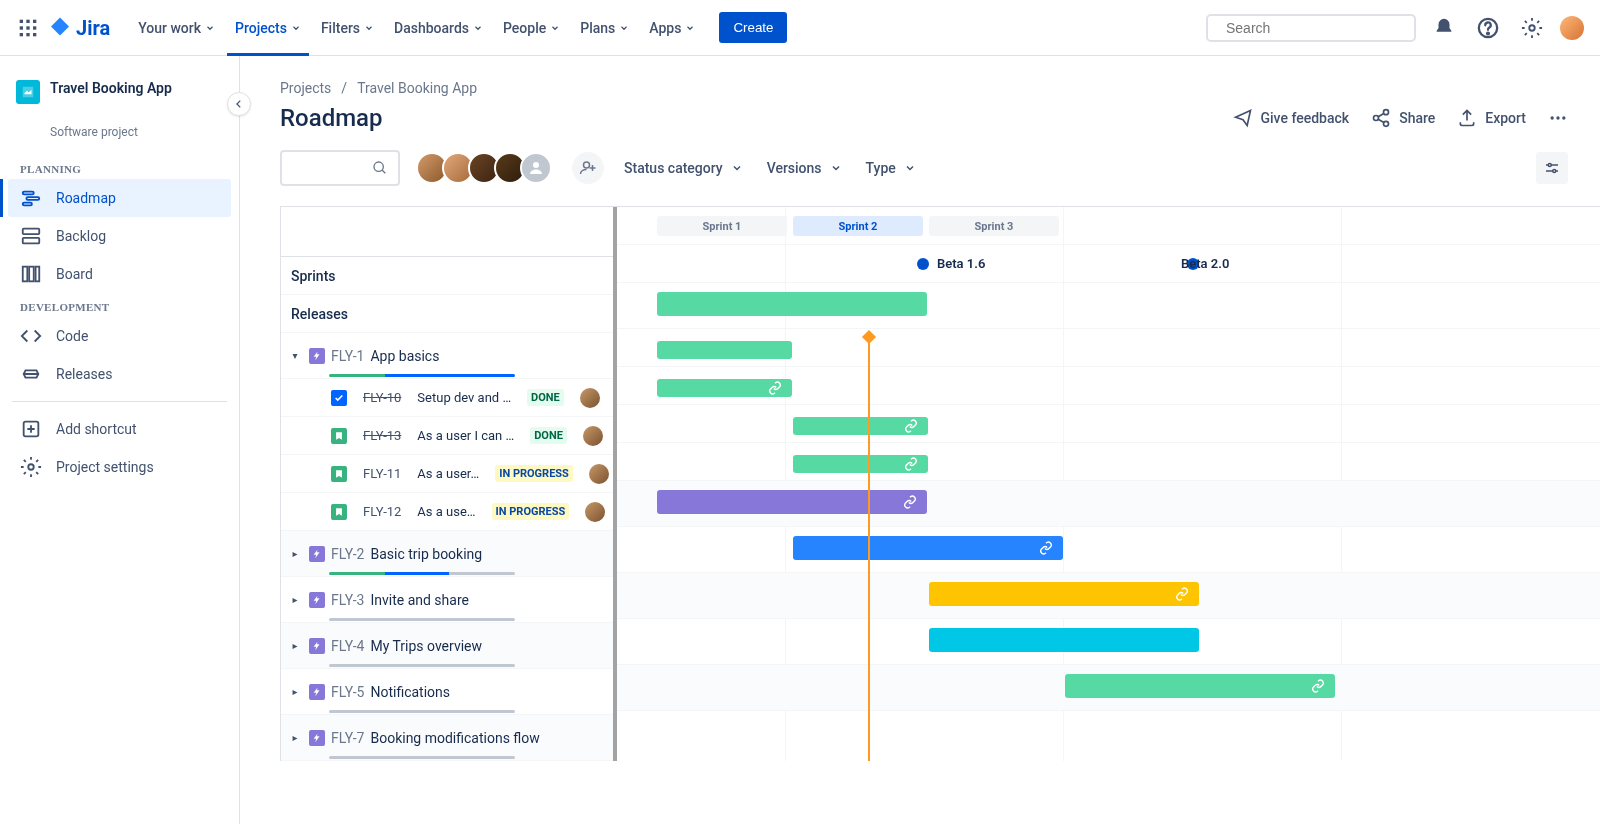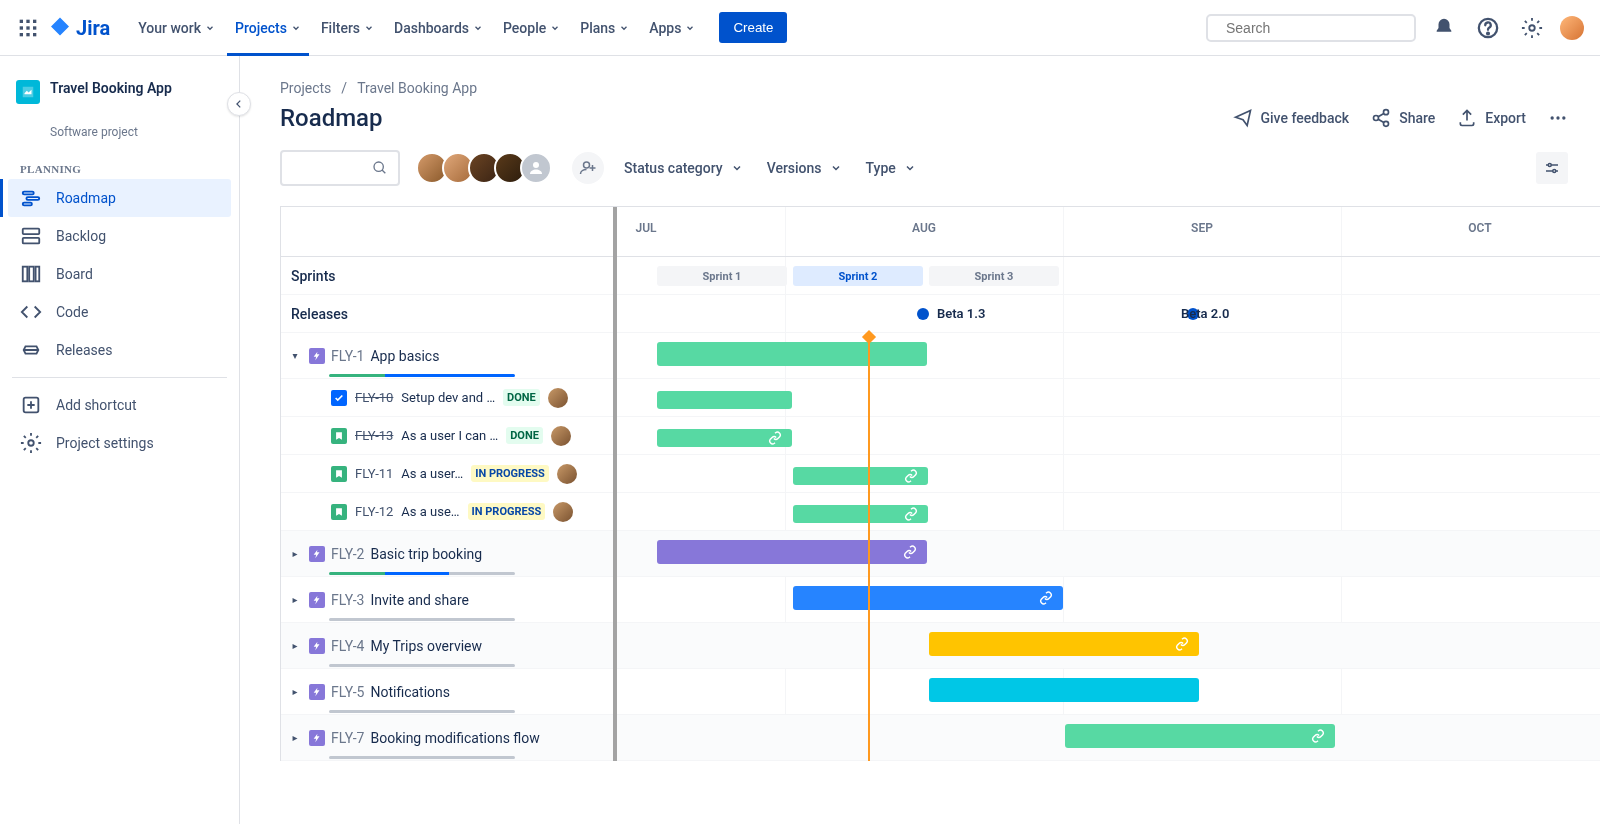--- a/index.html
+++ b/index.html
@@ -69,21 +69,21 @@
 .row.h46 { height: 46px; }
 .row-label { padding-left: 10px; font-weight: 500; font-size: 14px; }
 .epic-row { padding-left: 6px; gap: 6px; }
 .epic-row .caret { width: 16px; text-align: center; cursor: pointer; color: #42526E; font-size: 10px; }
 .epic-icon { width: 16px; height: 16px; background: #8777D9; border-radius: 2px; display: flex; align-items: center; justify-content: center; }
 .epic-key { color: #6B778C; font-size: 14px; }
 .epic-title { font-size: 14px; }
 .progress-bar { position: absolute; bottom: 1px; left: 48px; height: 3px; display: flex; border-radius: 2px; overflow: hidden; }
 .progress-bar .seg { height: 100%; }
 
-.child-row { padding-left: 50px; gap: 8px; }
+.child-row { padding-left: 50px; gap: 16px; }
 .task-icon { width: 16px; height: 16px; border-radius: 2px; display: flex; align-items: center; justify-content: center; flex-shrink: 0; }
 .task-icon.check { background: #0065FF; }
 .task-icon.story { background: #36B37E; }
 .struck { text-decoration: line-through; color: #6B778C; }
 .child-key { font-size: 13px; color: #42526E; }
 .child-title { font-size: 13px; overflow: hidden; text-overflow: ellipsis; white-space: nowrap; max-width: 110px; }
 .status-lozenge { font-size: 11px; font-weight: 700; padding: 2px 4px; border-radius: 3px; }
 .status-lozenge.done { background: #E3FCEF; color: #006644; }
 .status-lozenge.inprogress { background: #fef9c3; color: #0747A6; }
 .mini-av { width: 20px; height: 20px; border-radius: 50%; flex-shrink: 0; }
@@ -243,20 +243,21 @@
     <div class="side-item">
         <span class="ic">
           <svg width="22" height="22" viewBox="0 0 24 24" fill="none" stroke="currentColor" stroke-width="2">
             <rect x="3" y="4" width="5" height="16"></rect>
             <rect x="10" y="4" width="5" height="16"></rect>
             <rect x="17" y="4" width="4" height="16"></rect>
           </svg>
         </span>
         <span>Board</span>
       </div>
+    <div class="section-label">DEVELOPMENT</div>
     <div class="side-item">
         <span class="ic">
           <svg width="22" height="22" viewBox="0 0 24 24" fill="none" stroke="currentColor" stroke-width="2">
             <path d="M8 6l-6 6 6 6M16 6l6 6-6 6"></path>
           </svg>
         </span>
         <span>Code</span>
       </div>
     <div class="side-item">
         <span class="ic">
@@ -517,34 +518,28 @@
             </div>
           </div>
       </div>
       <div class="timeline-right">
         <div id="month-grid" style="position:absolute;inset:0;">
             <div class="month-cell" style="left: -110px; width: 278px;"></div>
             <div class="month-cell" style="left: 168px; width: 278px;"></div>
             <div class="month-cell" style="left: 446px; width: 278px;"></div>
             <div class="month-cell" style="left: 724px; width: 278px;"></div>
           </div>
-        <div class="th-row" id="month-labels" style="position:relative">
-            <div class="month-label" style="left: 29px;">JUL</div>
-            <div class="month-label" style="left: 307px;">AUG</div>
-            <div class="month-label" style="left: 585px;">SEP</div>
-            <div class="month-label" style="left: 863px;">OCT</div>
-          </div>
         <div class="row" id="sprint-row" style="position:relative">
             <div class="sprint-pill" style="left: 40px; width: 130px;">Sprint 1</div>
             <div class="sprint-pill active" style="left: 176px; width: 130px;">Sprint 2</div>
             <div class="sprint-pill" style="left: 312px; width: 130px;">Sprint 3</div>
           </div>
         <div class="row" id="release-row" style="position:relative">
             <div class="release-dot" style="left: 300px;"></div>
-            <div class="release-label" style="left: 320px;">Beta 1.3</div>
+            <div class="release-label" style="left: 320px;">Beta 1.6</div>
             <div class="release-dot" style="left: 570px;"></div>
             <div class="release-label" style="left: 564px;">Beta 2.0</div>
           </div>
         <div id="epic-right" style="position:relative">
             <div class="row h46">
               <div class="bar" style="left: 40px; width: 270px; background: rgb(87, 217, 163);"></div>
             </div>
             <div class="row">
               <div class="bar sm" style="left: 40px; width: 135px; background: rgb(87, 217, 163);"></div>
             </div>

